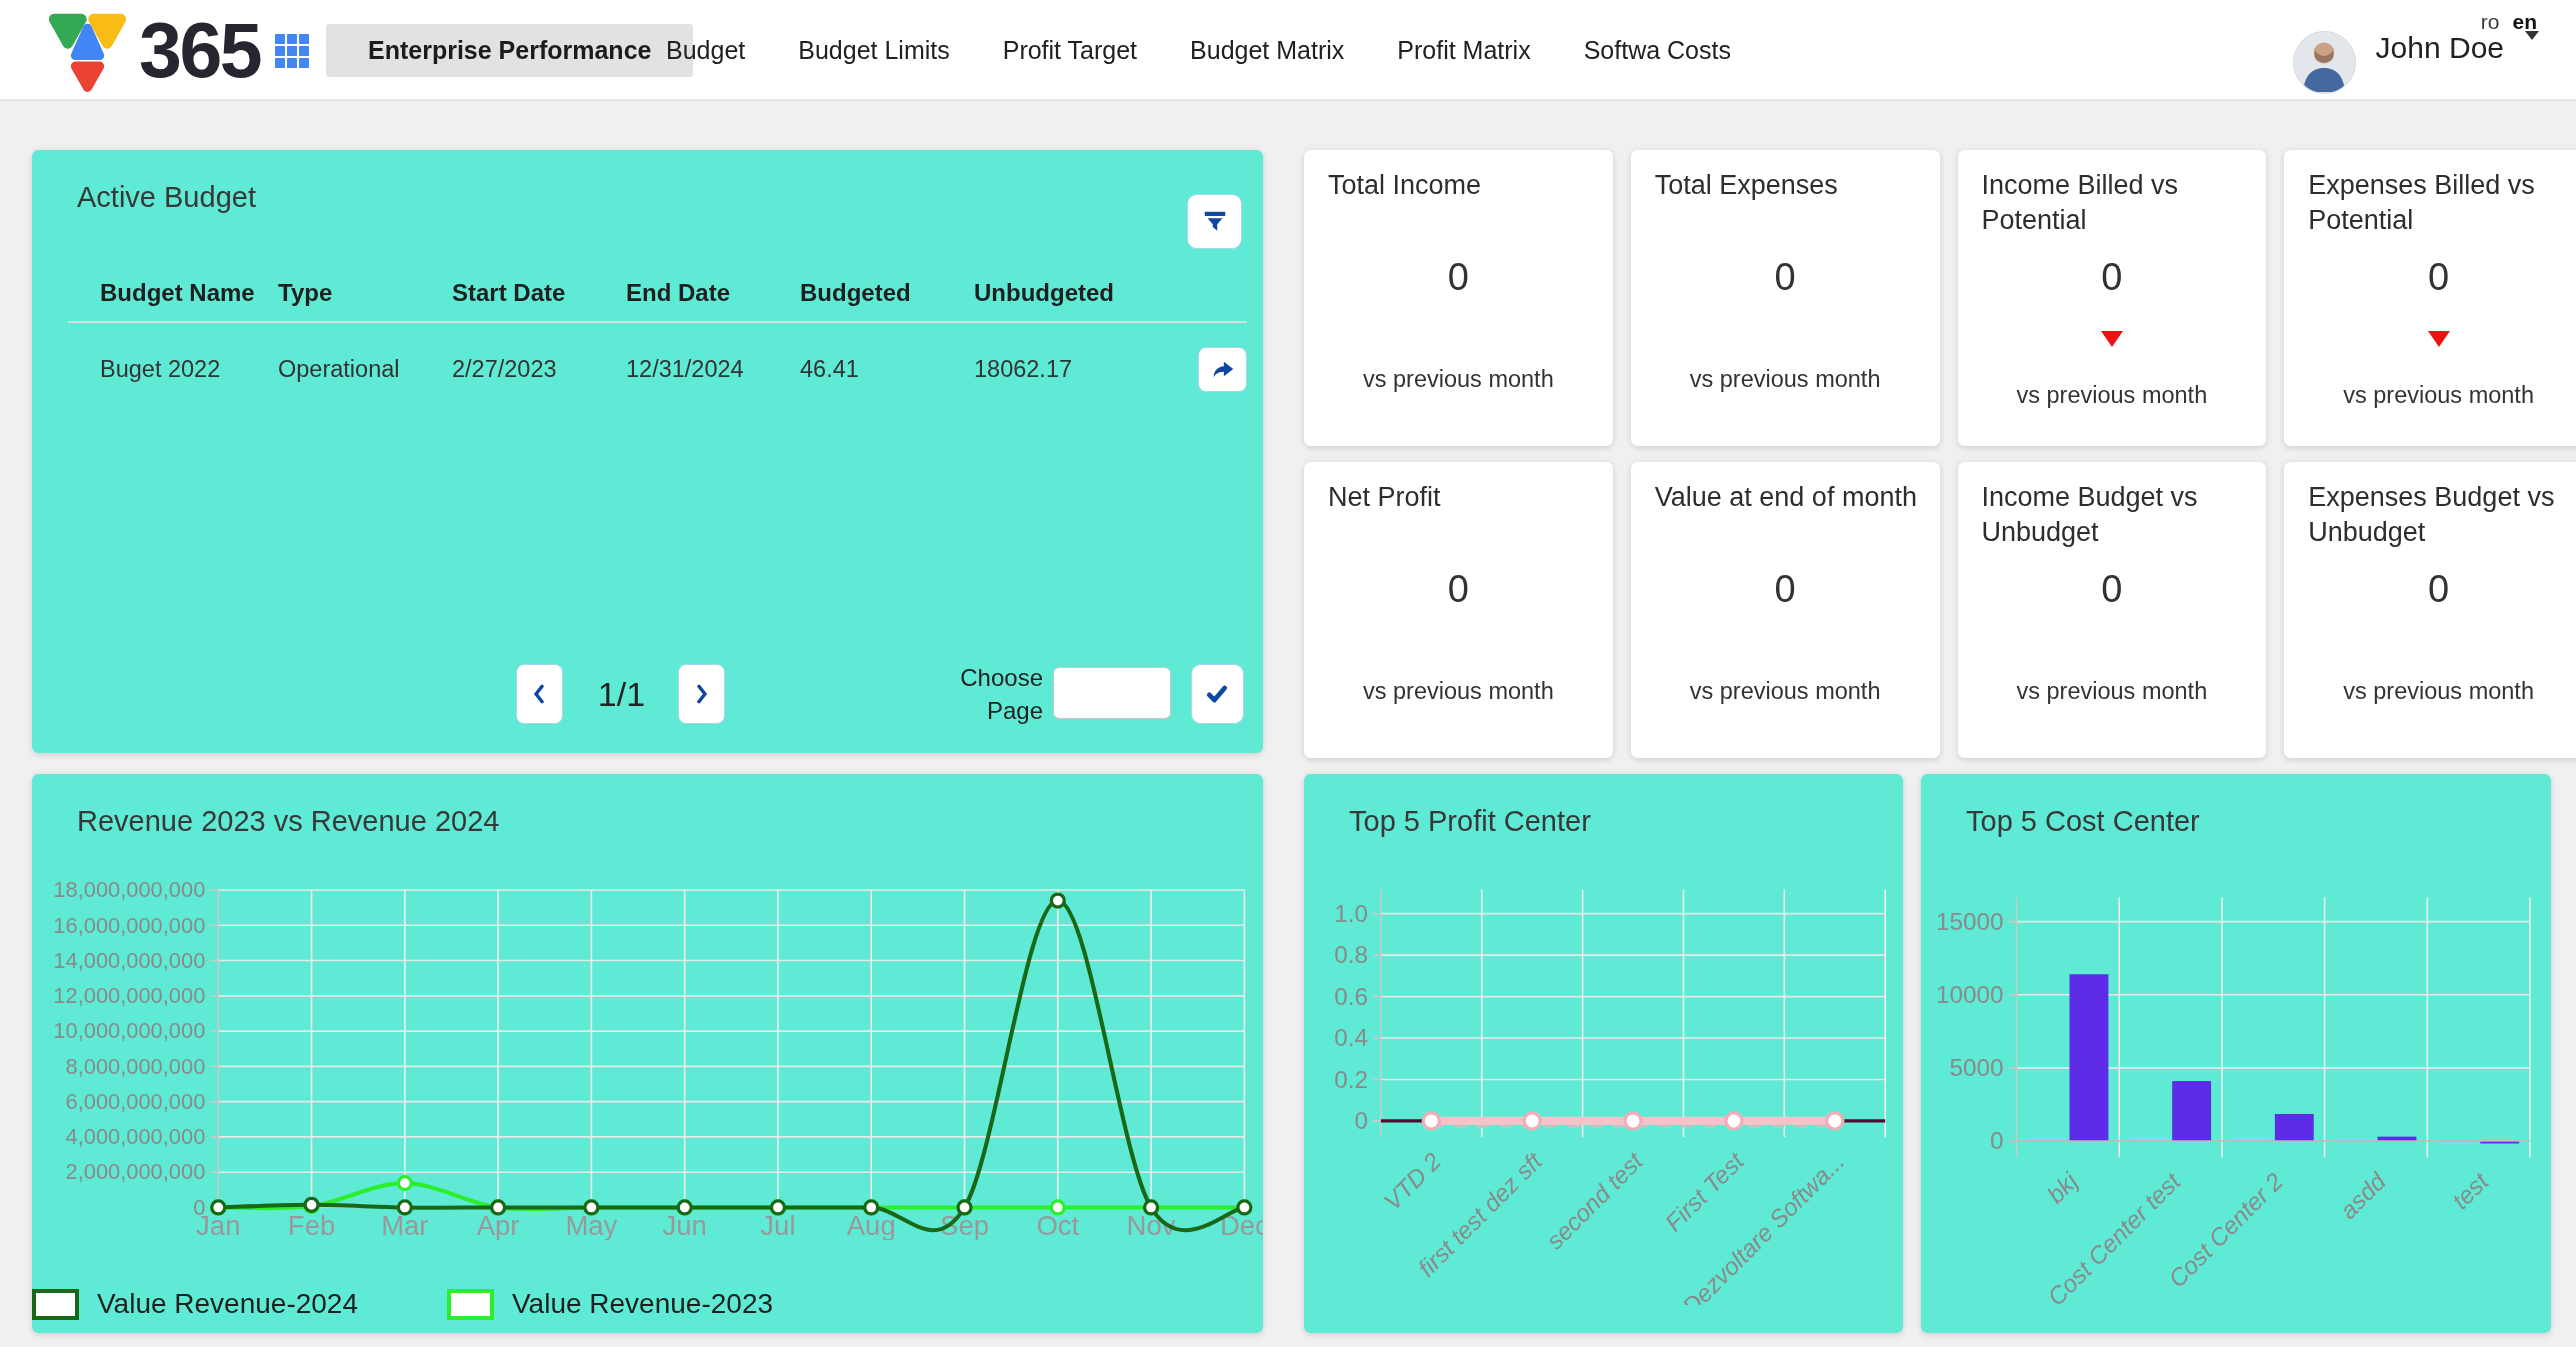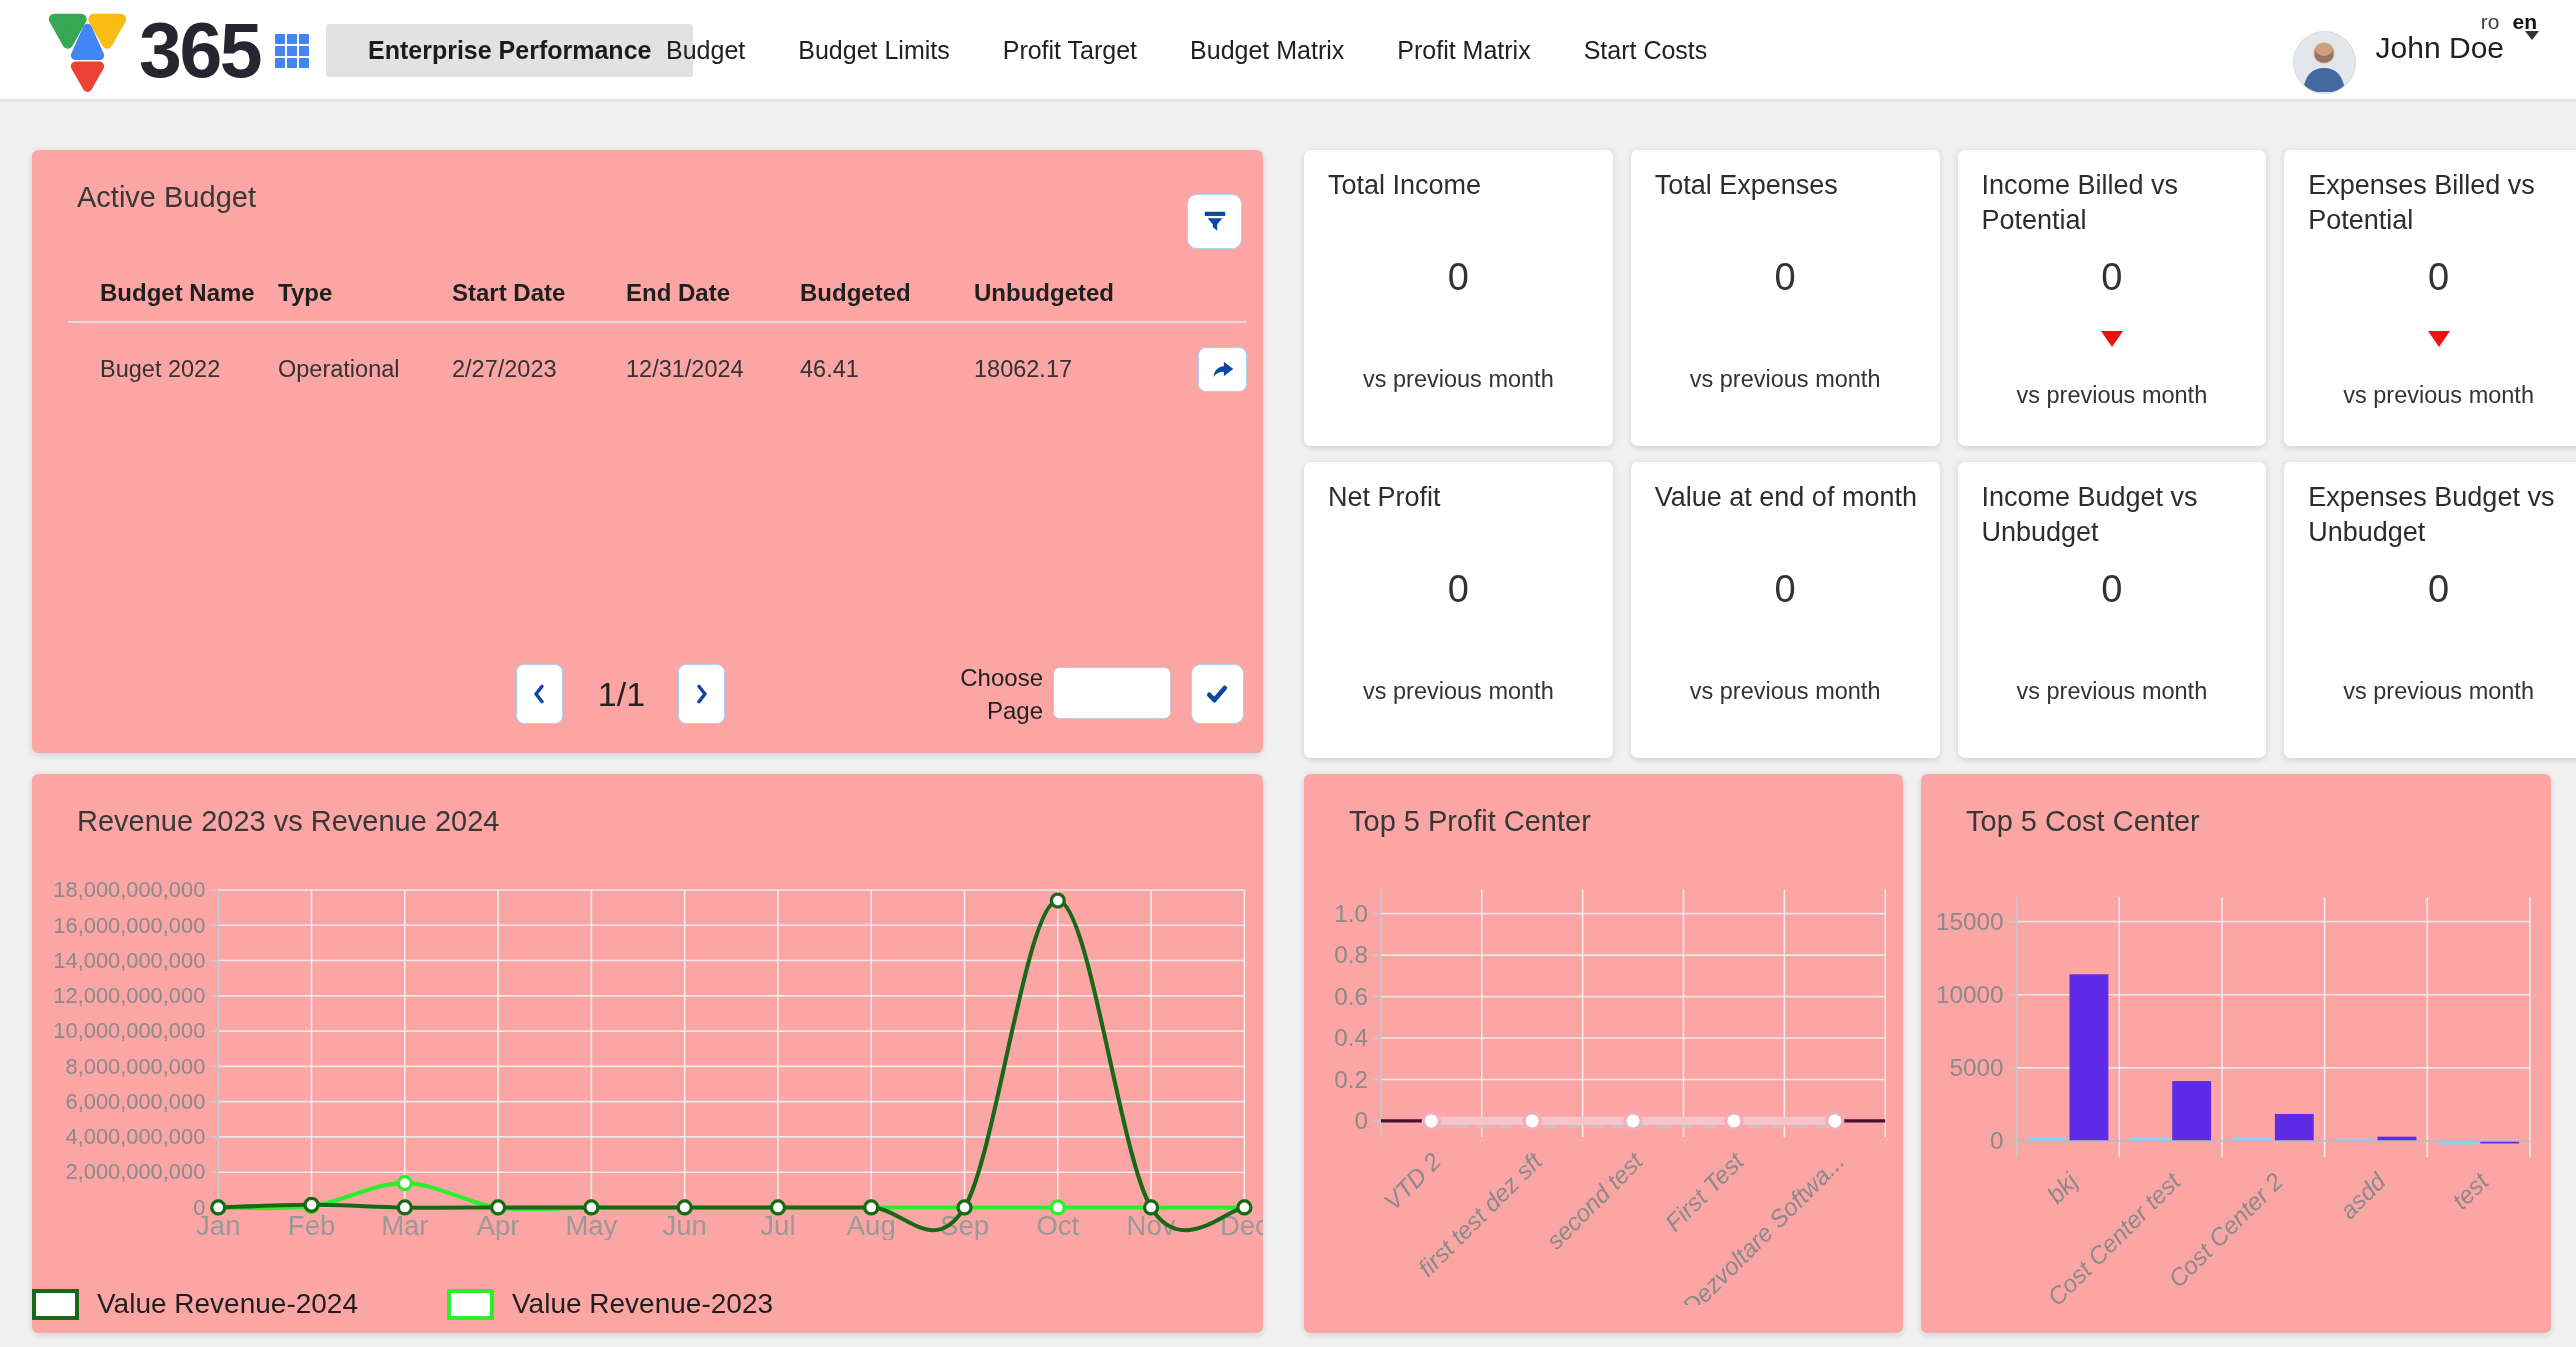--- a/index.html
+++ b/index.html
@@ -23,21 +23,21 @@
   nav a { font-size:25px; color:#202124; text-decoration:none; cursor:pointer; white-space:nowrap; }
   .langs { position:absolute; right:39px; top:9.7px; font-size:21px; color:#3a3a3a; display:flex; gap:13px; }
   .langs .active { font-weight:700; color:#111; }
   .user-row { position:absolute; right:37px; top:31px; display:flex; align-items:flex-start; gap:19.4px; }
   .avatar { width:63px; height:63px; border-radius:50%; overflow:hidden; border:1.6px solid #d6d6d6; background:#e5e9ee; }
   .user-name { font-size:30px; color:#202124; }
   .caret { width:0; height:0; border-left:7.3px solid transparent; border-right:7.3px solid transparent;
            border-top:9px solid #333; margin-left:1.6px; }
 
   
-  .card { position:absolute; background:#fca5a5; border-radius:6.5px; box-shadow:0 1.6px 6.5px rgba(0,0,0,.13); }
+  .card { position:absolute; background:#5eead4; border-radius:6.5px; box-shadow:0 1.6px 6.5px rgba(0,0,0,.13); }
   .card-title { position:absolute; left:45px; top:31px; font-size:29px; font-weight:500; color:#383838; }
 
   
   #ab-card { left:32px; top:150px; width:1231px; height:603px; }
   .icon-btn { position:absolute; background:#fff; border:1.6px solid #a9d5f2; border-radius:9.7px; cursor:pointer;
               display:flex; align-items:center; justify-content:center; }
   #filter-btn { right:21px; top:44px; width:55px; height:55px; }
   .ab-table { position:absolute; left:36px; right:16px; top:122px; }
   .ab-grid { display:grid; grid-template-columns:178px 174px 174px 174px 174px 211px 1fr; align-items:center; padding-left:32px; }
   .ab-head { font-size:24px; font-weight:700; color:#1f1f1f; height:42px; align-content:center; }
@@ -99,21 +99,21 @@
         <i></i>
         <i></i>
     </span>
     <button class="app-btn">Enterprise Performance</button>
     <nav>
       <a>Budget</a>
       <a>Budget Limits</a>
       <a>Profit Target</a>
       <a>Budget Matrix</a>
       <a>Profit Matrix</a>
-      <a>Start Costs</a>
+      <a>Softwa Costs</a>
     </nav>
     <div class="langs">
       <span>ro</span>
       <span class="active">en</span>
     </div>
     <div class="user-row">
       <span class="avatar">
         <svg width="60" height="60" viewBox="0 0 40 40">
           <rect width="40" height="40" fill="#e3e7ec"></rect>
           <circle cx="20" cy="14" r="7" fill="#cda084"></circle>

